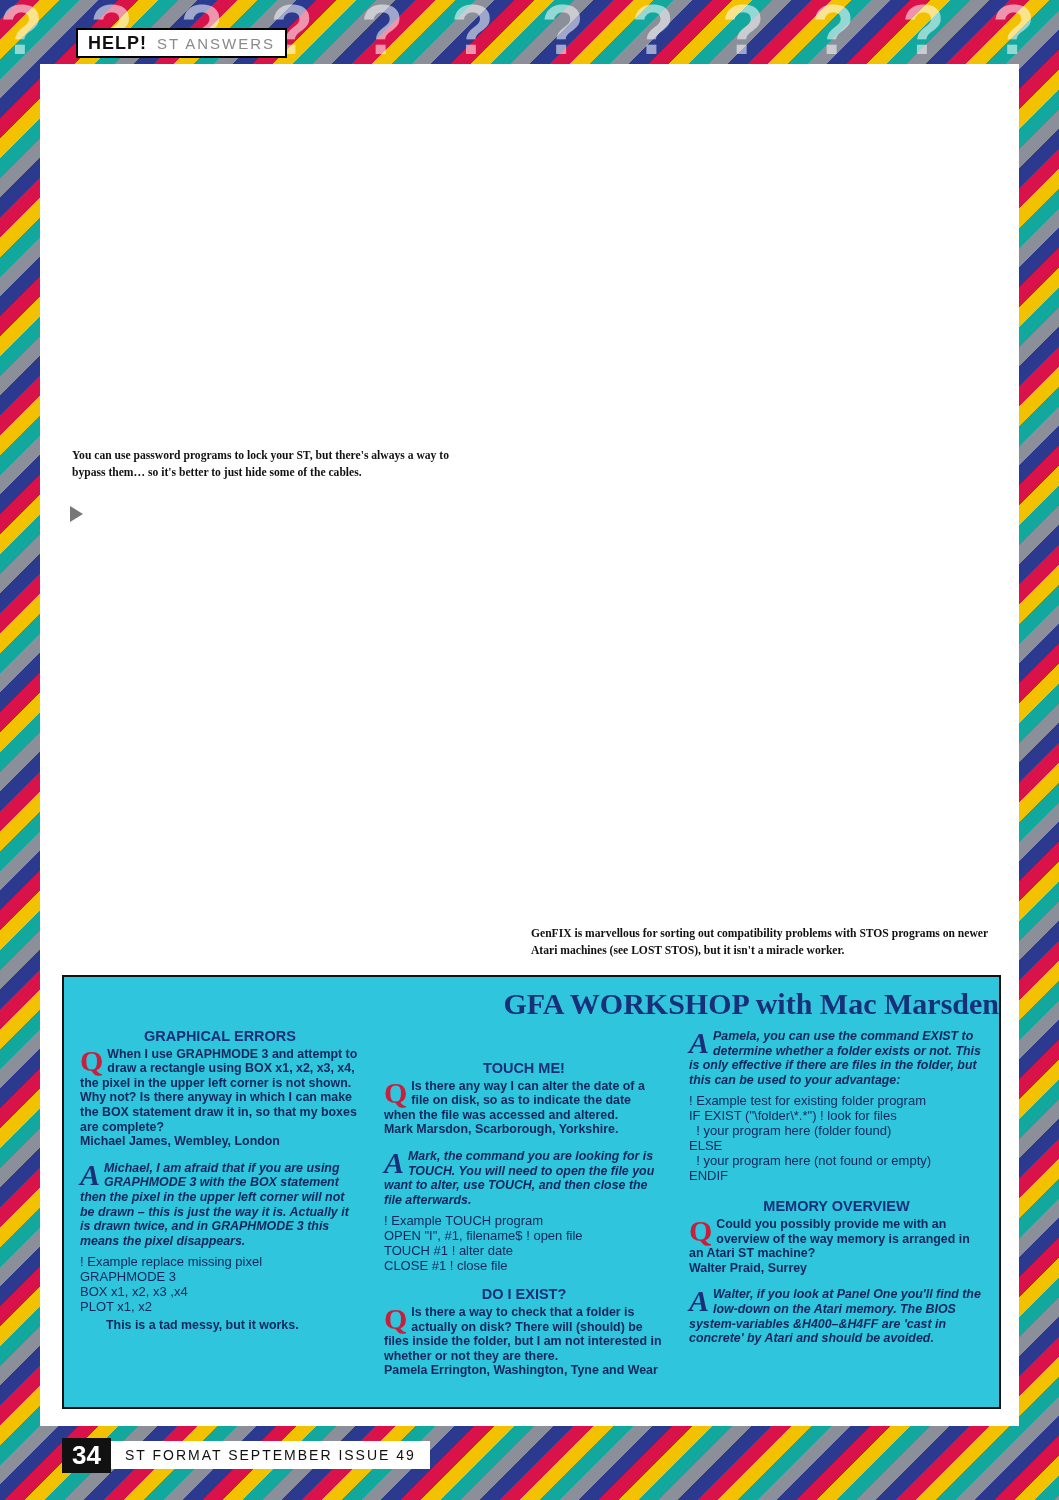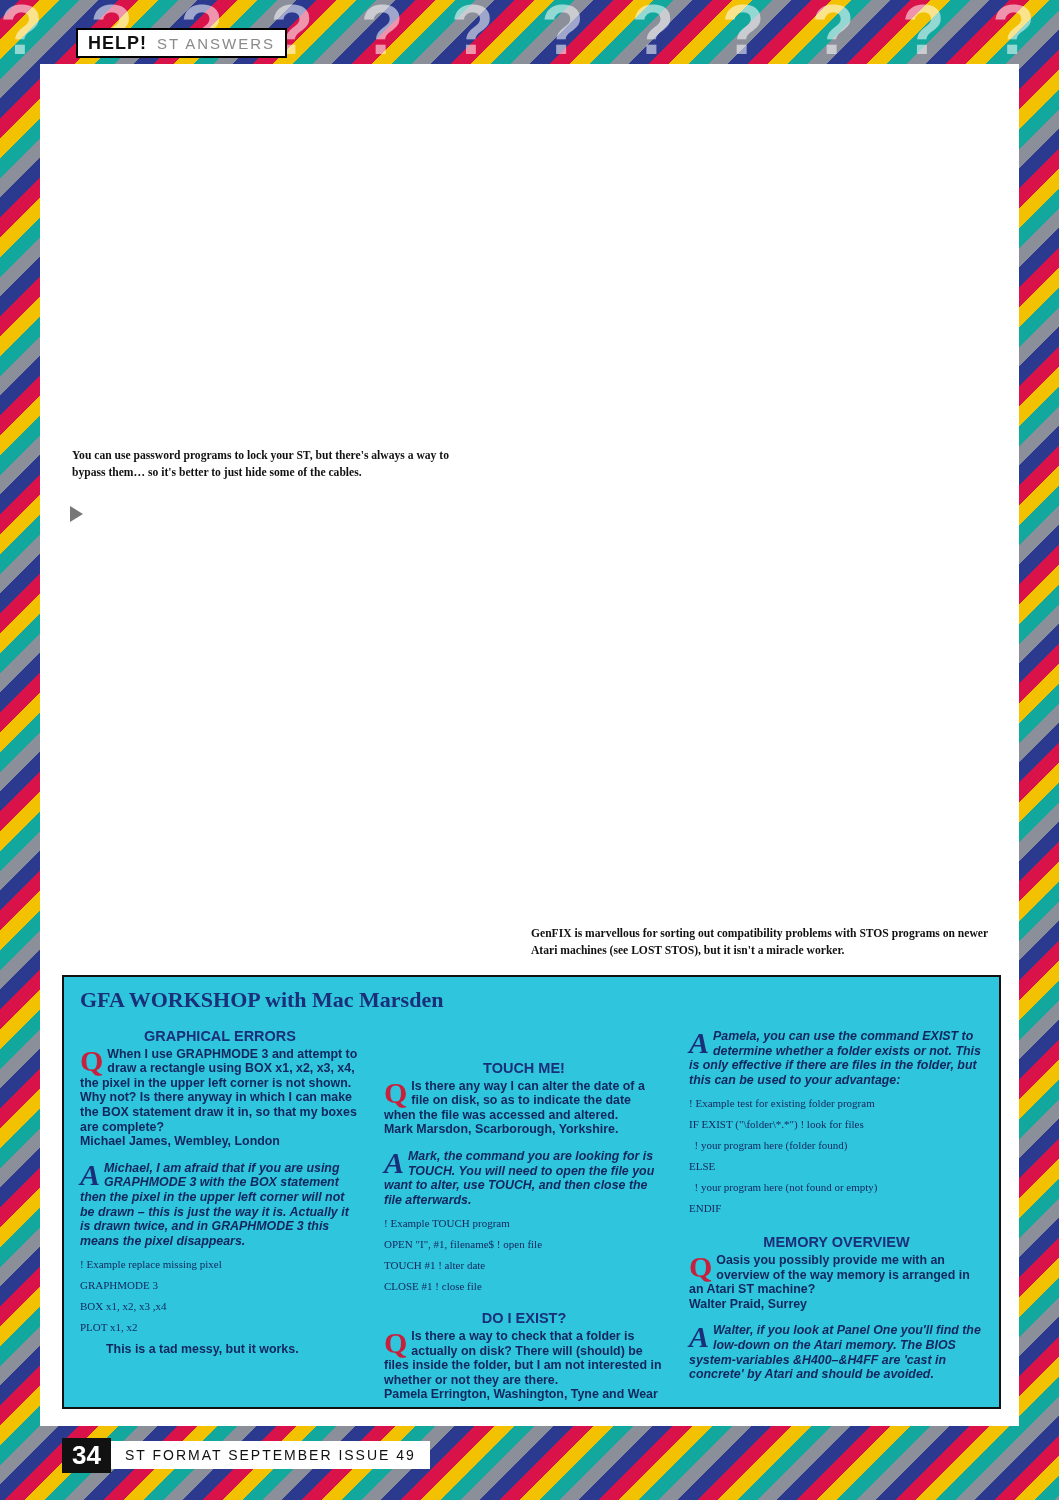--- a/index.html
+++ b/index.html
@@ -112,29 +112,29 @@
   .dlg-btn{
     position:absolute;border:2px solid #000;background:#fff;font-family:"DejaVu Sans Mono",monospace;
     font-size:14px;font-weight:bold;display:flex;align-items:center;justify-content:center;
   }
   .dlg-btn.default{box-shadow:0 0 0 2px #000;}
   
   .gfa-panel{
     position:absolute;left:62px;top:975px;width:935px;height:430px;background:#2fc5dd;border:2px solid #111;z-index:3;
   }
   .gfa-title{
-    font-family:"Liberation Serif", serif;font-weight:bold;font-size:22px;color:#1a2f7a;margin:10px 0 0 16px;
+    font-family:"Liberation Serif", serif;font-weight:bold;font-size:30px;color:#1a2f7a;margin:10px 0 0 16px;text-align:right;
   }
   .gfa-col{position:absolute;font-size:12.4px;line-height:14.6px;color:#12265e;text-align:left;}
   .gfa-head{
     font-family:"Liberation Sans", sans-serif;font-weight:bold;font-size:14.5px;color:#1a2f7a;margin-bottom:3px;text-align:center;
   }
   .gfa-col p{margin:0;}
   .gfa-col .q{font-family:"Liberation Sans", sans-serif;font-weight:bold;}
-  .code{font-family:Liberation Serif, serif;font-size:11px;line-height:21px;color:#12265e;}
+  .code{font-family:Liberation Sans, sans-serif;font-size:13px;line-height:15px;color:#12265e;}
   .gfa-drop{
     float:left;font-weight:bold;font-size:30px;line-height:24px;margin:2px 4px 0 0;color:#c81f3c;
     font-family:"Liberation Serif",serif;
   }
   .gfa-drop.a{color:#1a2f7a;}
   
   .footer{
     position:absolute;left:62px;bottom:28px;height:34px;display:flex;align-items:center;z-index:5;
   }
   .folio{
@@ -320,21 +320,21 @@
     </p>
     <pre class="code" style="margin:6px 0 0 0;white-space:pre-wrap;">! Example test for existing folder program
 IF EXIST ("\folder\*.*") ! look for files
   ! your program here (folder found)
 ELSE
   ! your program here (not found or empty)
 ENDIF</pre>
     <div class="gfa-head" style="margin-top:16px;">MEMORY OVERVIEW</div>
     <p class="q">
       <span class="gfa-drop">Q</span>
-      <span>Oasis you possibly provide me with an overview of the way memory is arranged in an Atari ST machine?</span>
+      <span>Could you possibly provide me with an overview of the way memory is arranged in an Atari ST machine?</span>
     </p>
     <p class="q">Walter Praid, Surrey</p>
     <p style="height:12px"></p>
     <p class="q" style="font-style:italic">
       <span class="gfa-drop a">A</span>
       <span>Walter, if you look at Panel One you'll find the low-down on the Atari memory. The BIOS system-variables &amp;H400–&amp;H4FF are 'cast in concrete' by Atari and should be avoided.</span>
     </p>
   </div>
 </div>
 

